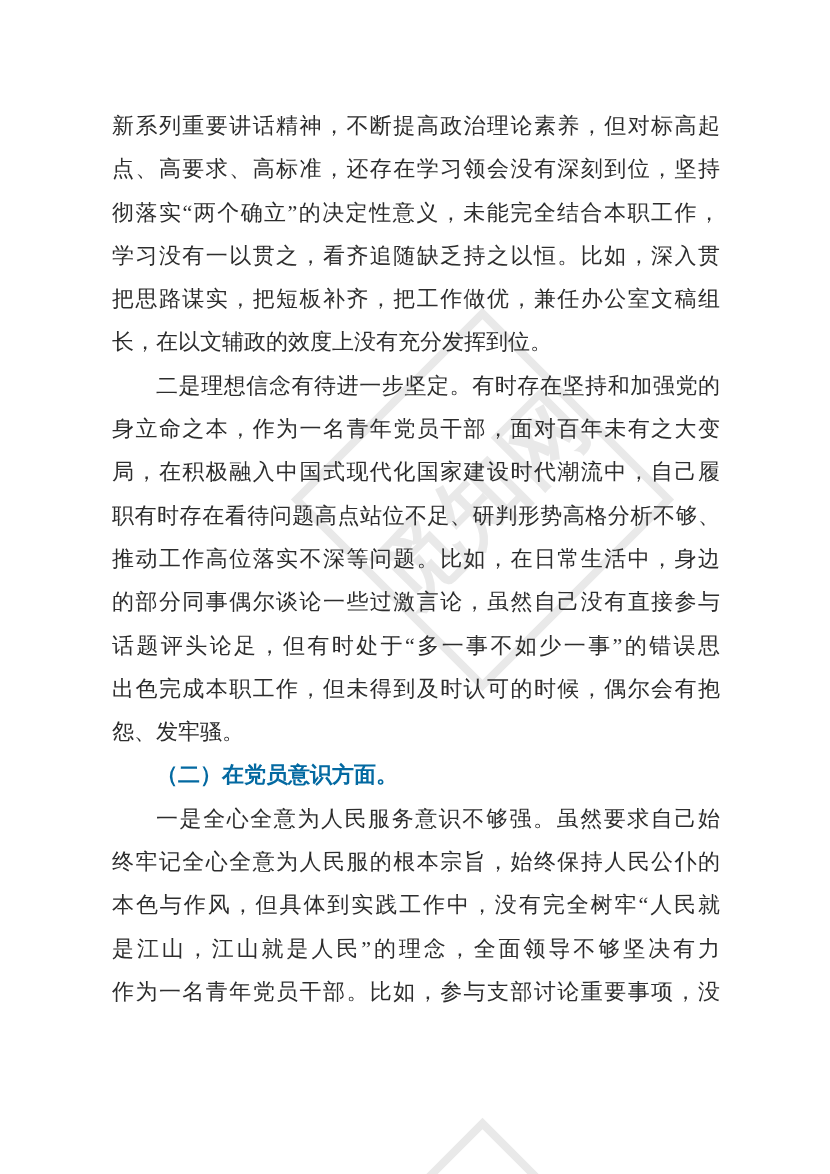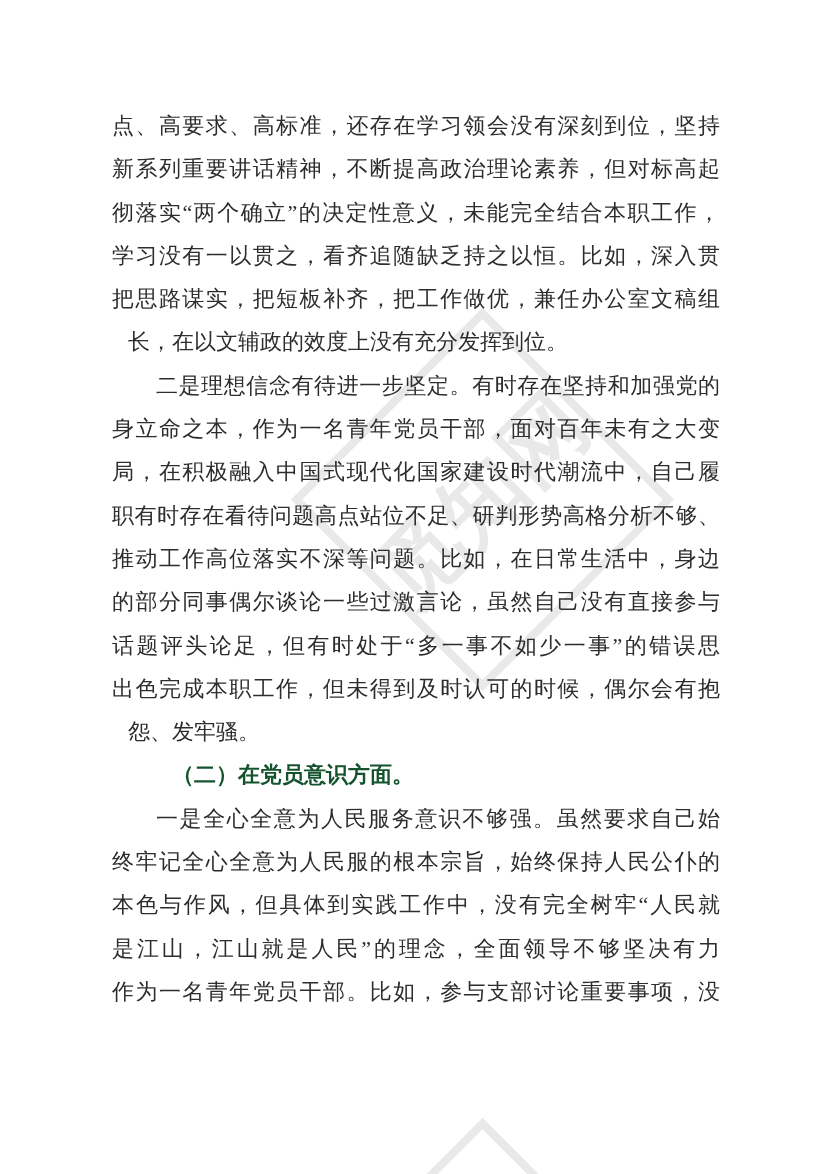--- a/index.html
+++ b/index.html
@@ -46,44 +46,44 @@
     color: #2d2d2d;
     font-size: 22px;
     line-height: 43.3px;
   }
   .line {
     text-align: justify;
     text-justify: inter-character;
     white-space: nowrap;
   }
   .line.fill   { text-align-last: justify; }
-  .line.nofill { text-align-last: left; margin-left: 16px; }
+  .line.nofill { text-align-last: left; }
   .line.indent { padding-left: 44px; }
   .line.heading {
     font-weight: bold;
-    color: #14532d;
+    color: #0369a1;
     font-family: Liberation Sans, sans-serif;
   }
 </style>
 </head>
 <body>
 
 <div class="page">
 
   <div class="watermark wm-mid" style="border-color: rgb(233, 233, 233); color: rgb(233, 233, 233);">
     <span class="wm-text">觅知网</span>
   </div>
 
   <div class="watermark wm-bottom" style="border-color: rgb(233, 233, 233); color: rgb(233, 233, 233);">
     
   </div>
 
   <div class="text-block" id="lines-container" style="color: rgb(45, 45, 45);">
+      <div class="line fill">新系列重要讲话精神，不断提高政治理论素养，但对标高起</div>
       <div class="line fill">点、高要求、高标准，还存在学习领会没有深刻到位，坚持</div>
-      <div class="line fill">新系列重要讲话精神，不断提高政治理论素养，但对标高起</div>
       <div class="line fill">彻落实“两个确立”的决定性意义，未能完全结合本职工作，</div>
       <div class="line fill">学习没有一以贯之，看齐追随缺乏持之以恒。比如，深入贯</div>
       <div class="line fill">把思路谋实，把短板补齐，把工作做优，兼任办公室文稿组</div>
       <div class="line nofill">长，在以文辅政的效度上没有充分发挥到位。</div>
       <div class="line fill indent">二是理想信念有待进一步坚定。有时存在坚持和加强党的</div>
       <div class="line fill">身立命之本，作为一名青年党员干部，面对百年未有之大变</div>
       <div class="line fill">局，在积极融入中国式现代化国家建设时代潮流中，自己履</div>
       <div class="line fill">职有时存在看待问题高点站位不足、研判形势高格分析不够、</div>
       <div class="line fill">推动工作高位落实不深等问题。比如，在日常生活中，身边</div>
       <div class="line fill">的部分同事偶尔谈论一些过激言论，虽然自己没有直接参与</div>

